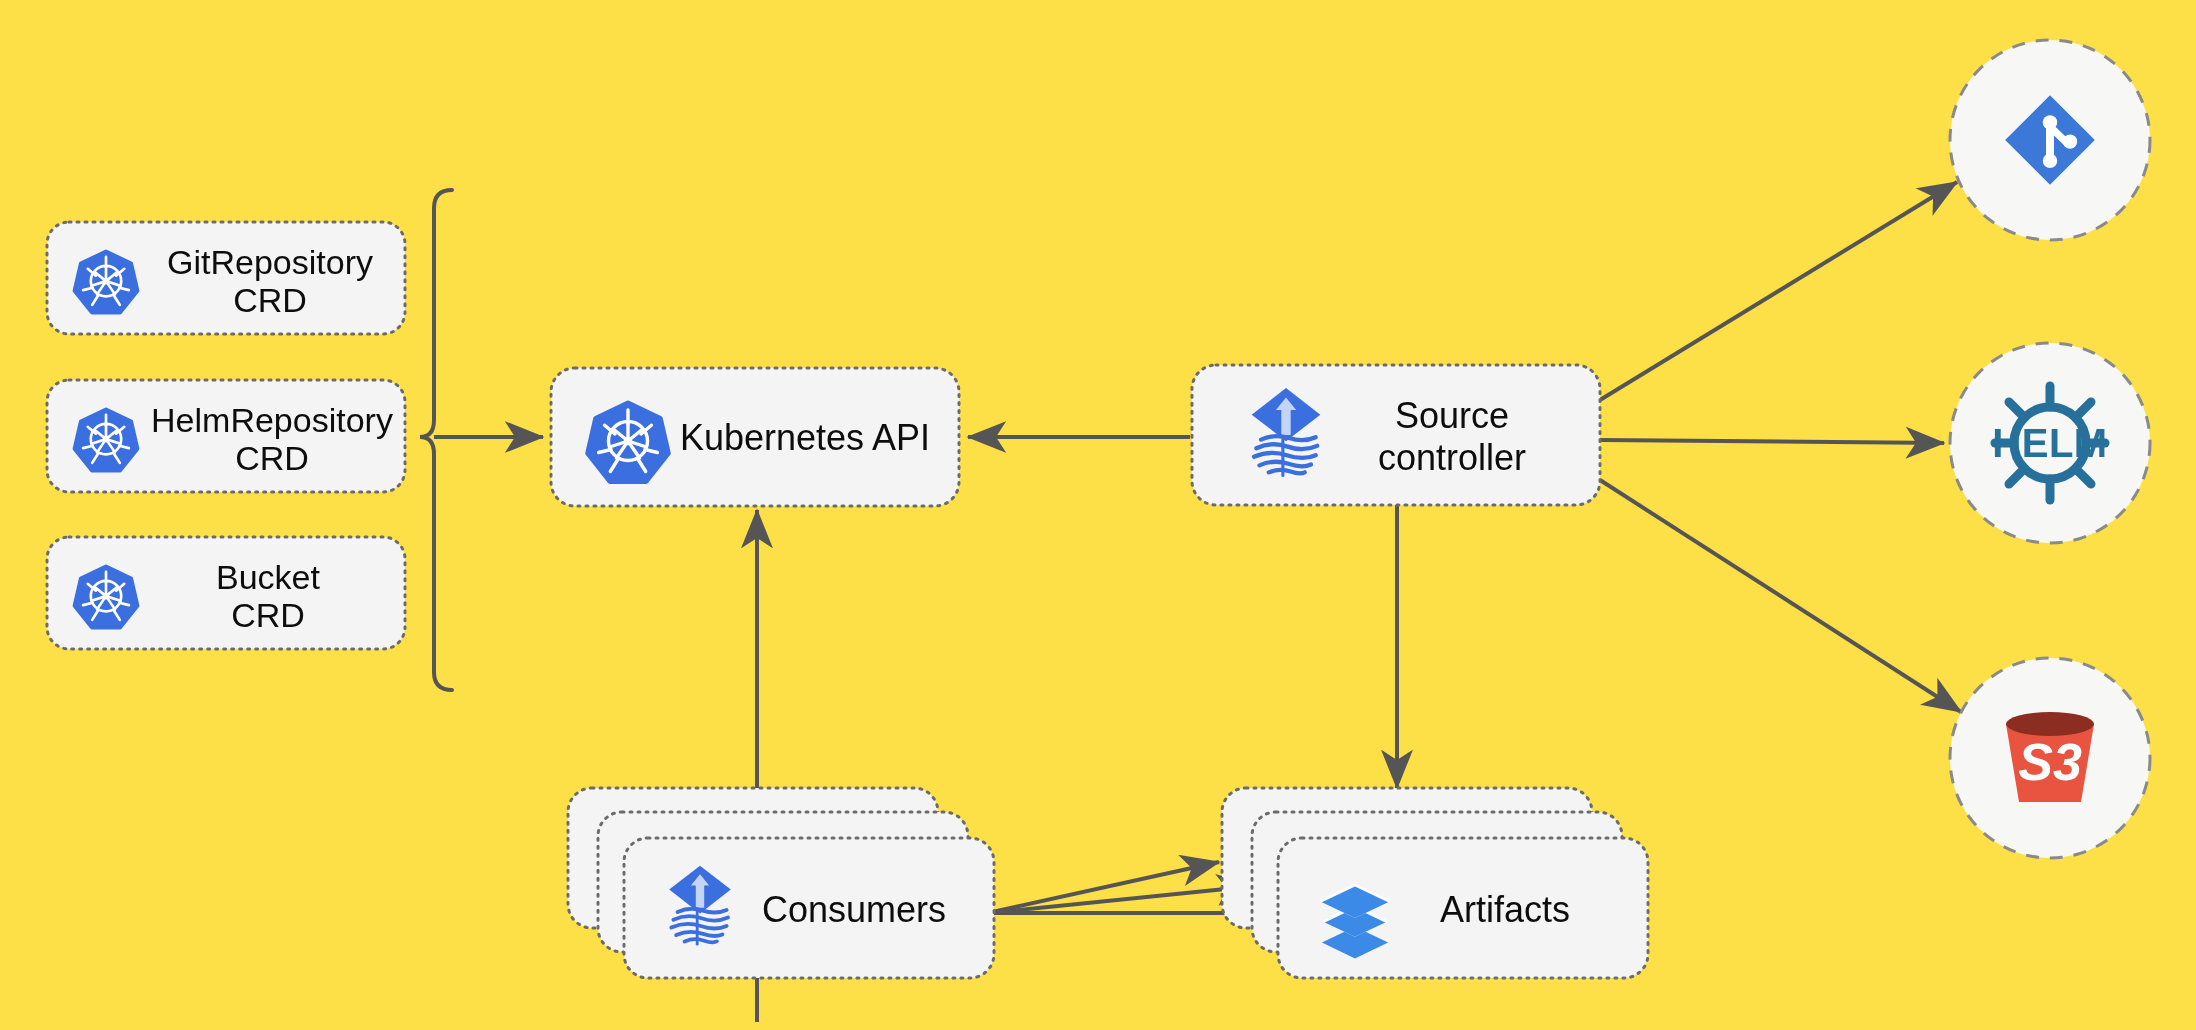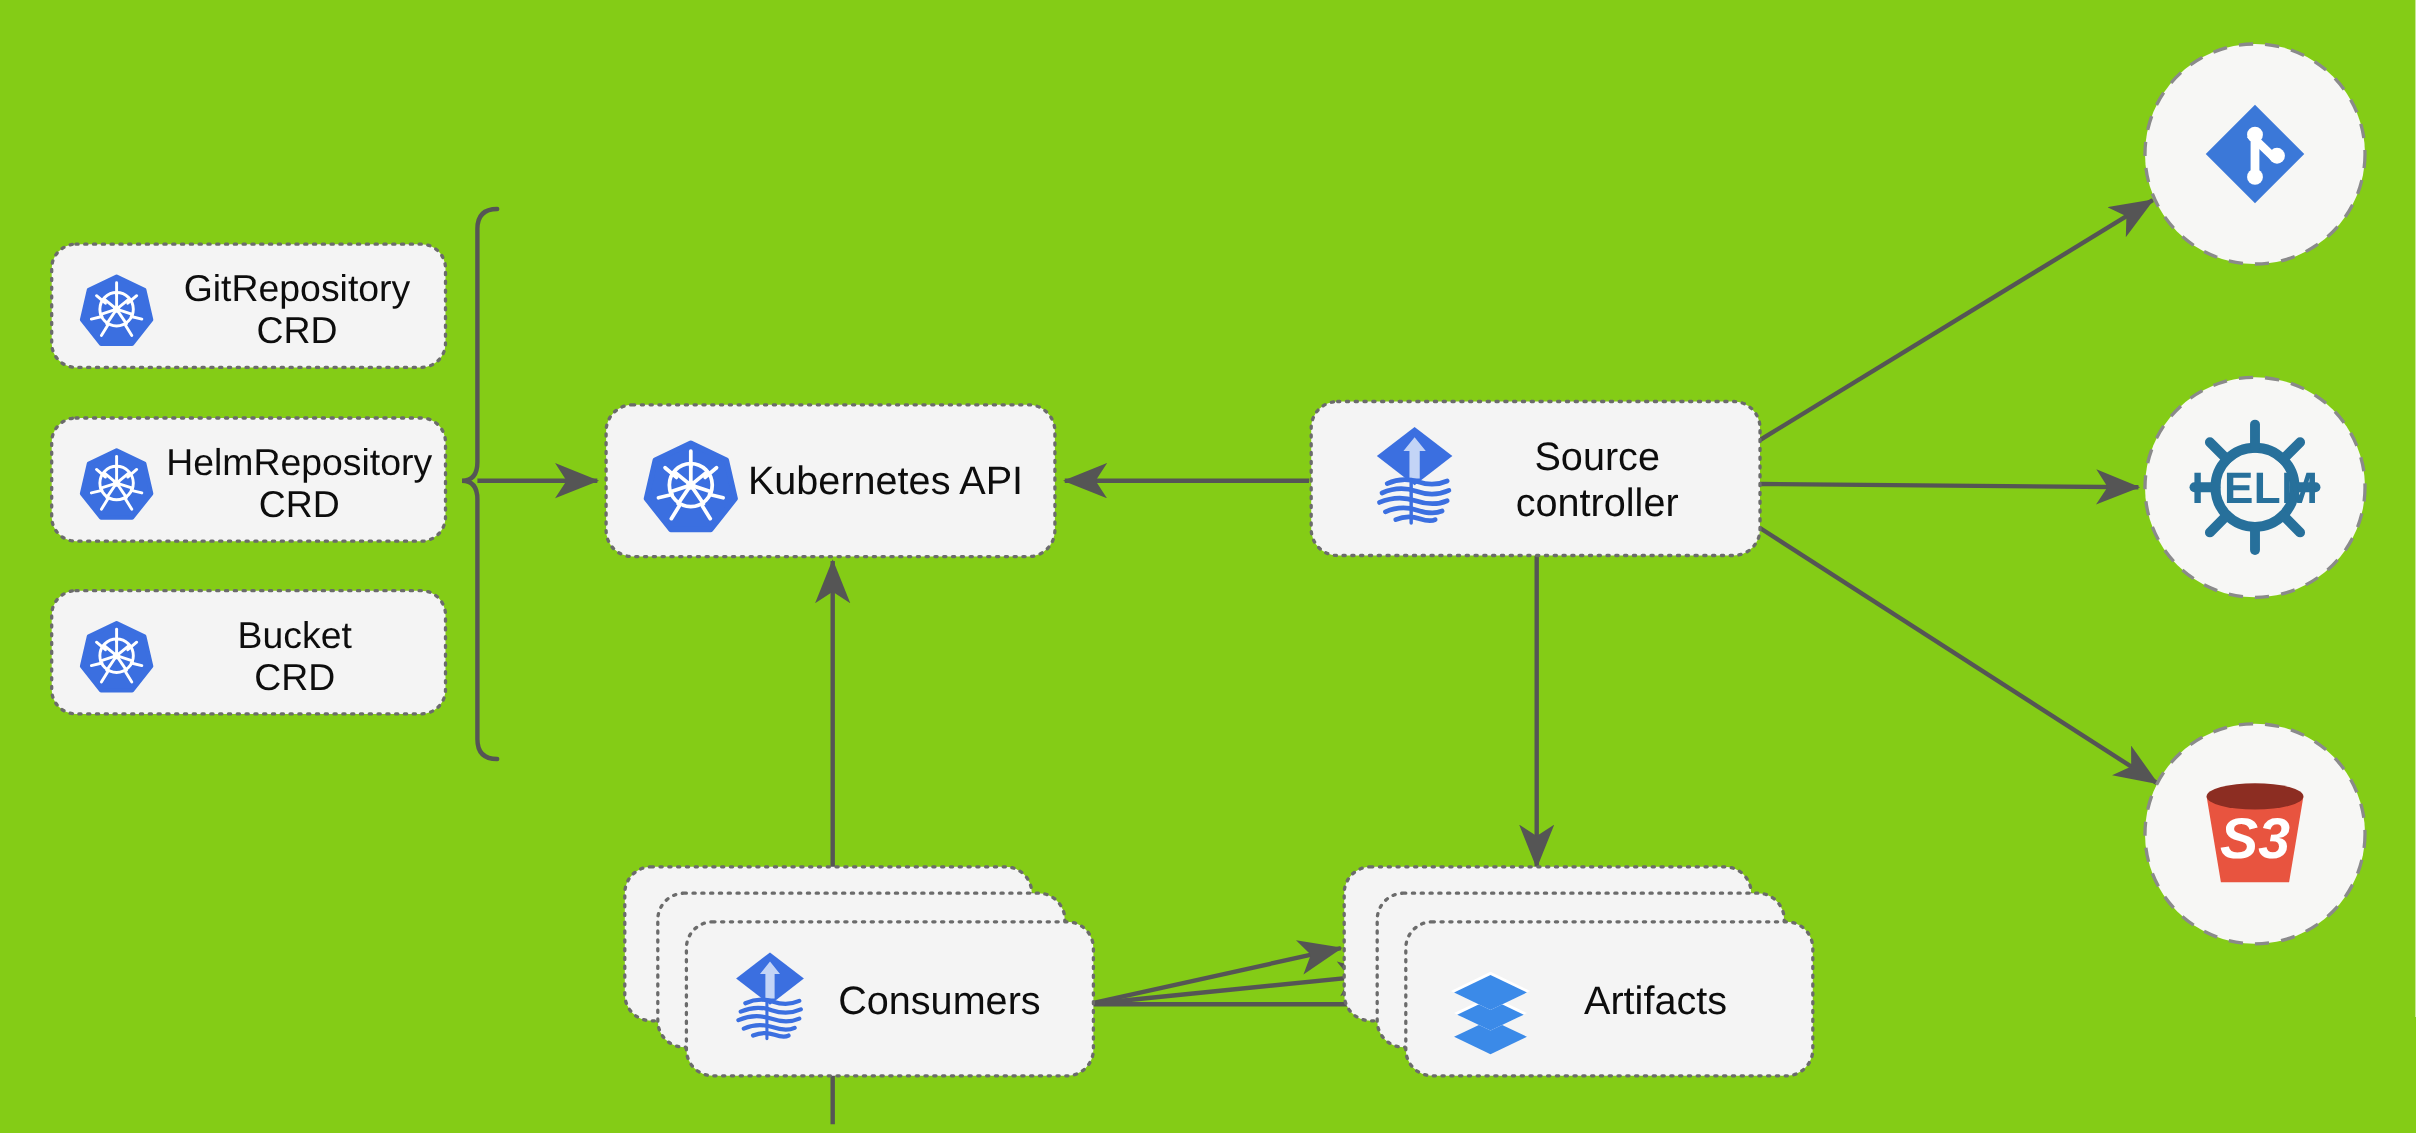--- a/index.html
+++ b/index.html
@@ -4,21 +4,21 @@
 <style>
   html, body {
     margin: 0;
     padding: 0;
     background: #ffffff;
   }
   #stage {
     position: relative;
     width: 2196px;
     height: 1030px;
-    background: #84cc16;
+    background: #fde047;
     font-family: "Liberation Sans", sans-serif;
     overflow: hidden;
   }
   svg.layer {
     position: absolute;
     top: 0;
     left: 0;
     width: 2196px;
     height: 1030px;
   }

